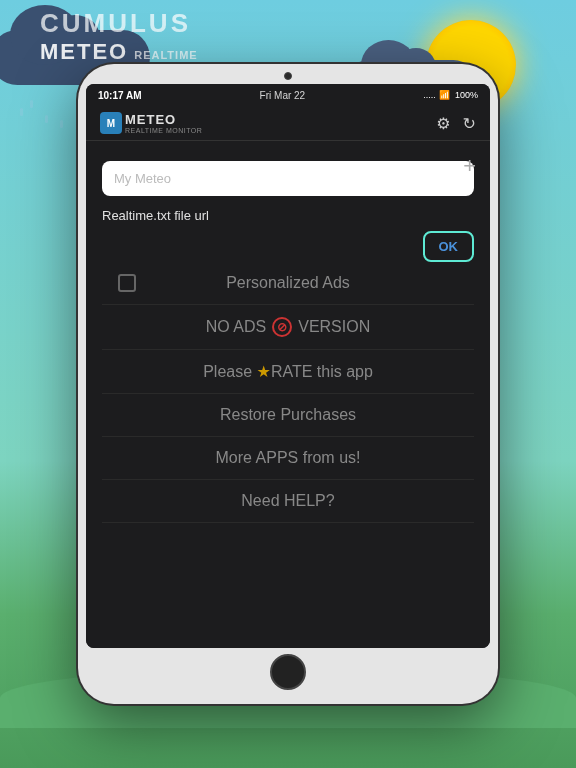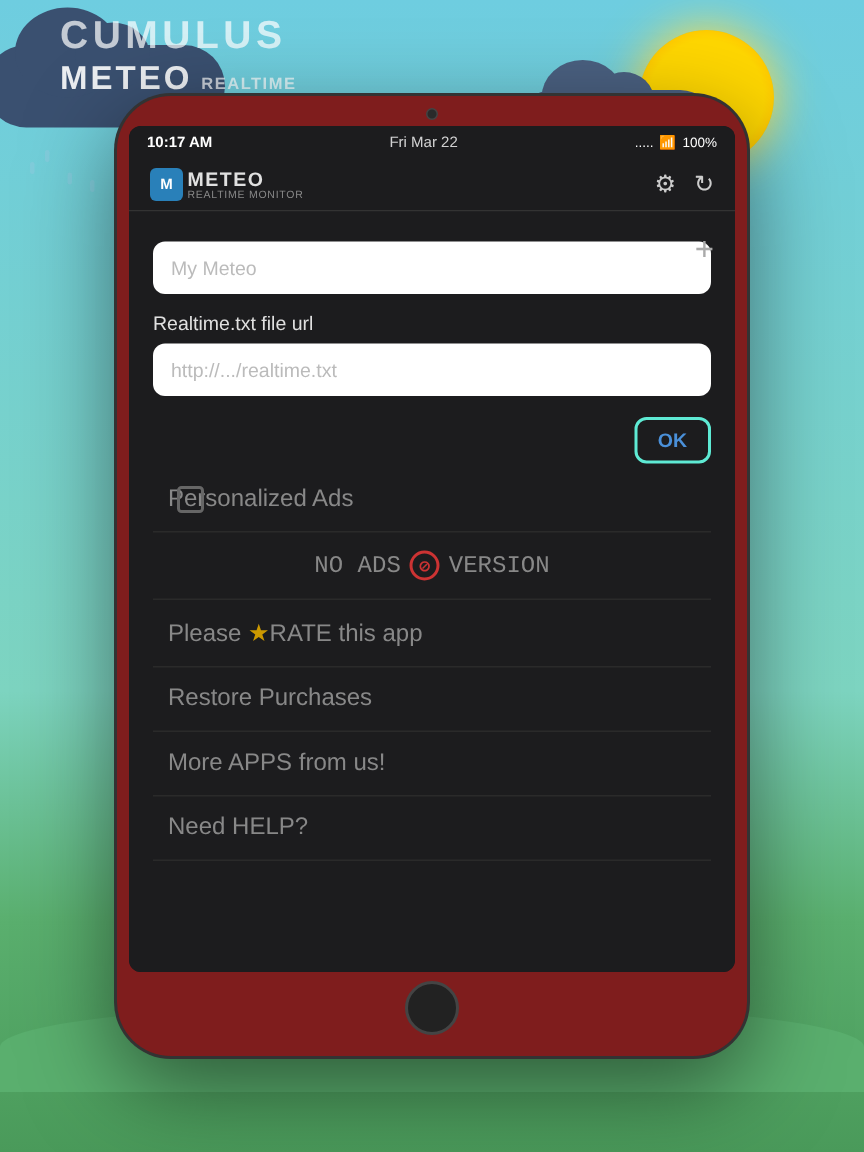--- a/index.html
+++ b/index.html
@@ -137,21 +137,21 @@
     }
 
     
     .ipad-frame {
       position: absolute;
       top: 50%;
       left: 50%;
       transform: translate(-50%, -50%);
       width: 420px;
       height: 640px;
-      background: #7f1d1d;
+      background: #e5e5e5;
       border-radius: 36px;
       box-shadow: 0 0 0 2px #333, 0 20px 60px rgba(0,0,0,0.5);
       display: flex;
       flex-direction: column;
       align-items: center;
       padding: 8px;
     }
 
     
     .ipad-camera {
@@ -306,21 +306,21 @@
       margin-top: 2px;
     }
 
     
     .menu-section {
       margin-top: 30px;
     }
     .menu-item {
       display: flex;
       align-items: center;
-      justify-content: flex-start;
+      justify-content: center;
       padding: 12px 10px;
       border-bottom: 1px solid #2a2a2a;
       cursor: pointer;
       position: relative;
     }
     .menu-item-text {
       font-size: 16px;
       color: #888;
       text-align: center;
     }
@@ -335,21 +335,20 @@
     }
 
     .no-ads-version {
       display: flex;
       align-items: center;
       justify-content: center;
       gap: 6px;
       padding: 12px 10px;
       border-bottom: 1px solid #2a2a2a;
       cursor: pointer;
-      font-family: Liberation Mono, monospace;
     }
     .no-ads-text {
       font-size: 16px;
       color: #888;
     }
     .no-icon {
       width: 20px;
       height: 20px;
       border: 2px solid #cc3333;
       border-radius: 50%;
@@ -436,21 +435,20 @@
     </div>
 
     <div class="main-content">
 
       <div class="add-btn">+</div>
 
       <div class="form-section">
         <input class="form-input" type="text" placeholder="My Meteo" style="">
 
         <div class="form-label">Realtime.txt file url</div>
-        <input class="form-input" type="text" placeholder="http://.../realtime.txt" style="">
 
         <button class="ok-btn">OK</button>
       </div>
 
       <div class="menu-section" style="clear:both; margin-top: 36px;">
 
         <div class="menu-item">
           <div class="menu-checkbox"></div>
           <span class="menu-item-text">Personalized Ads</span>
         </div>

